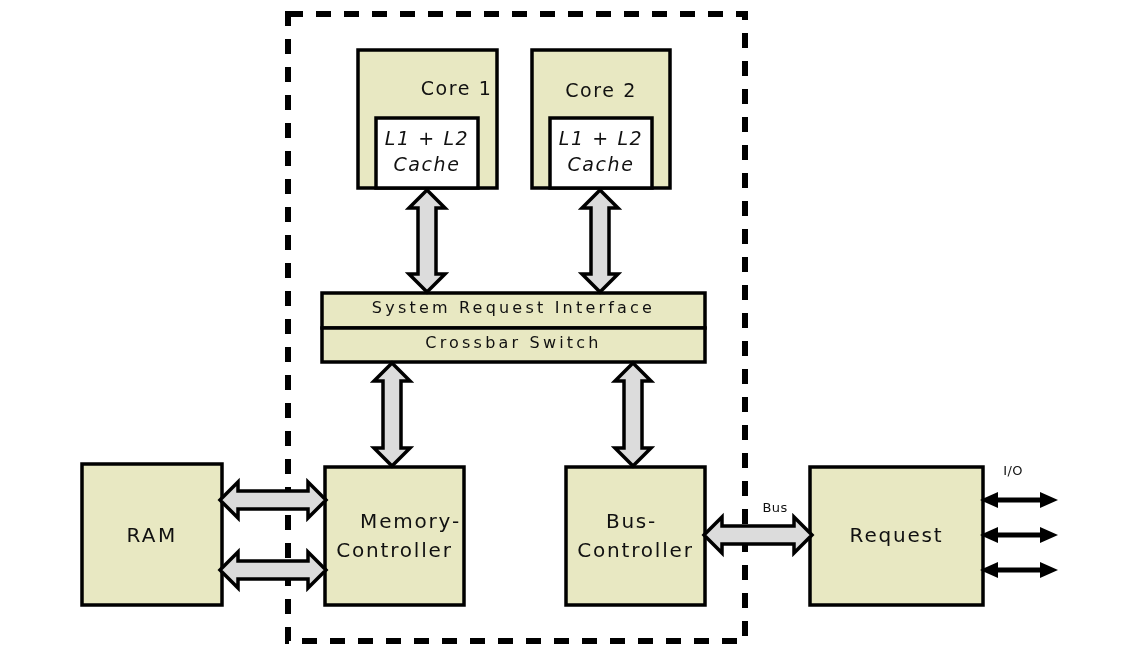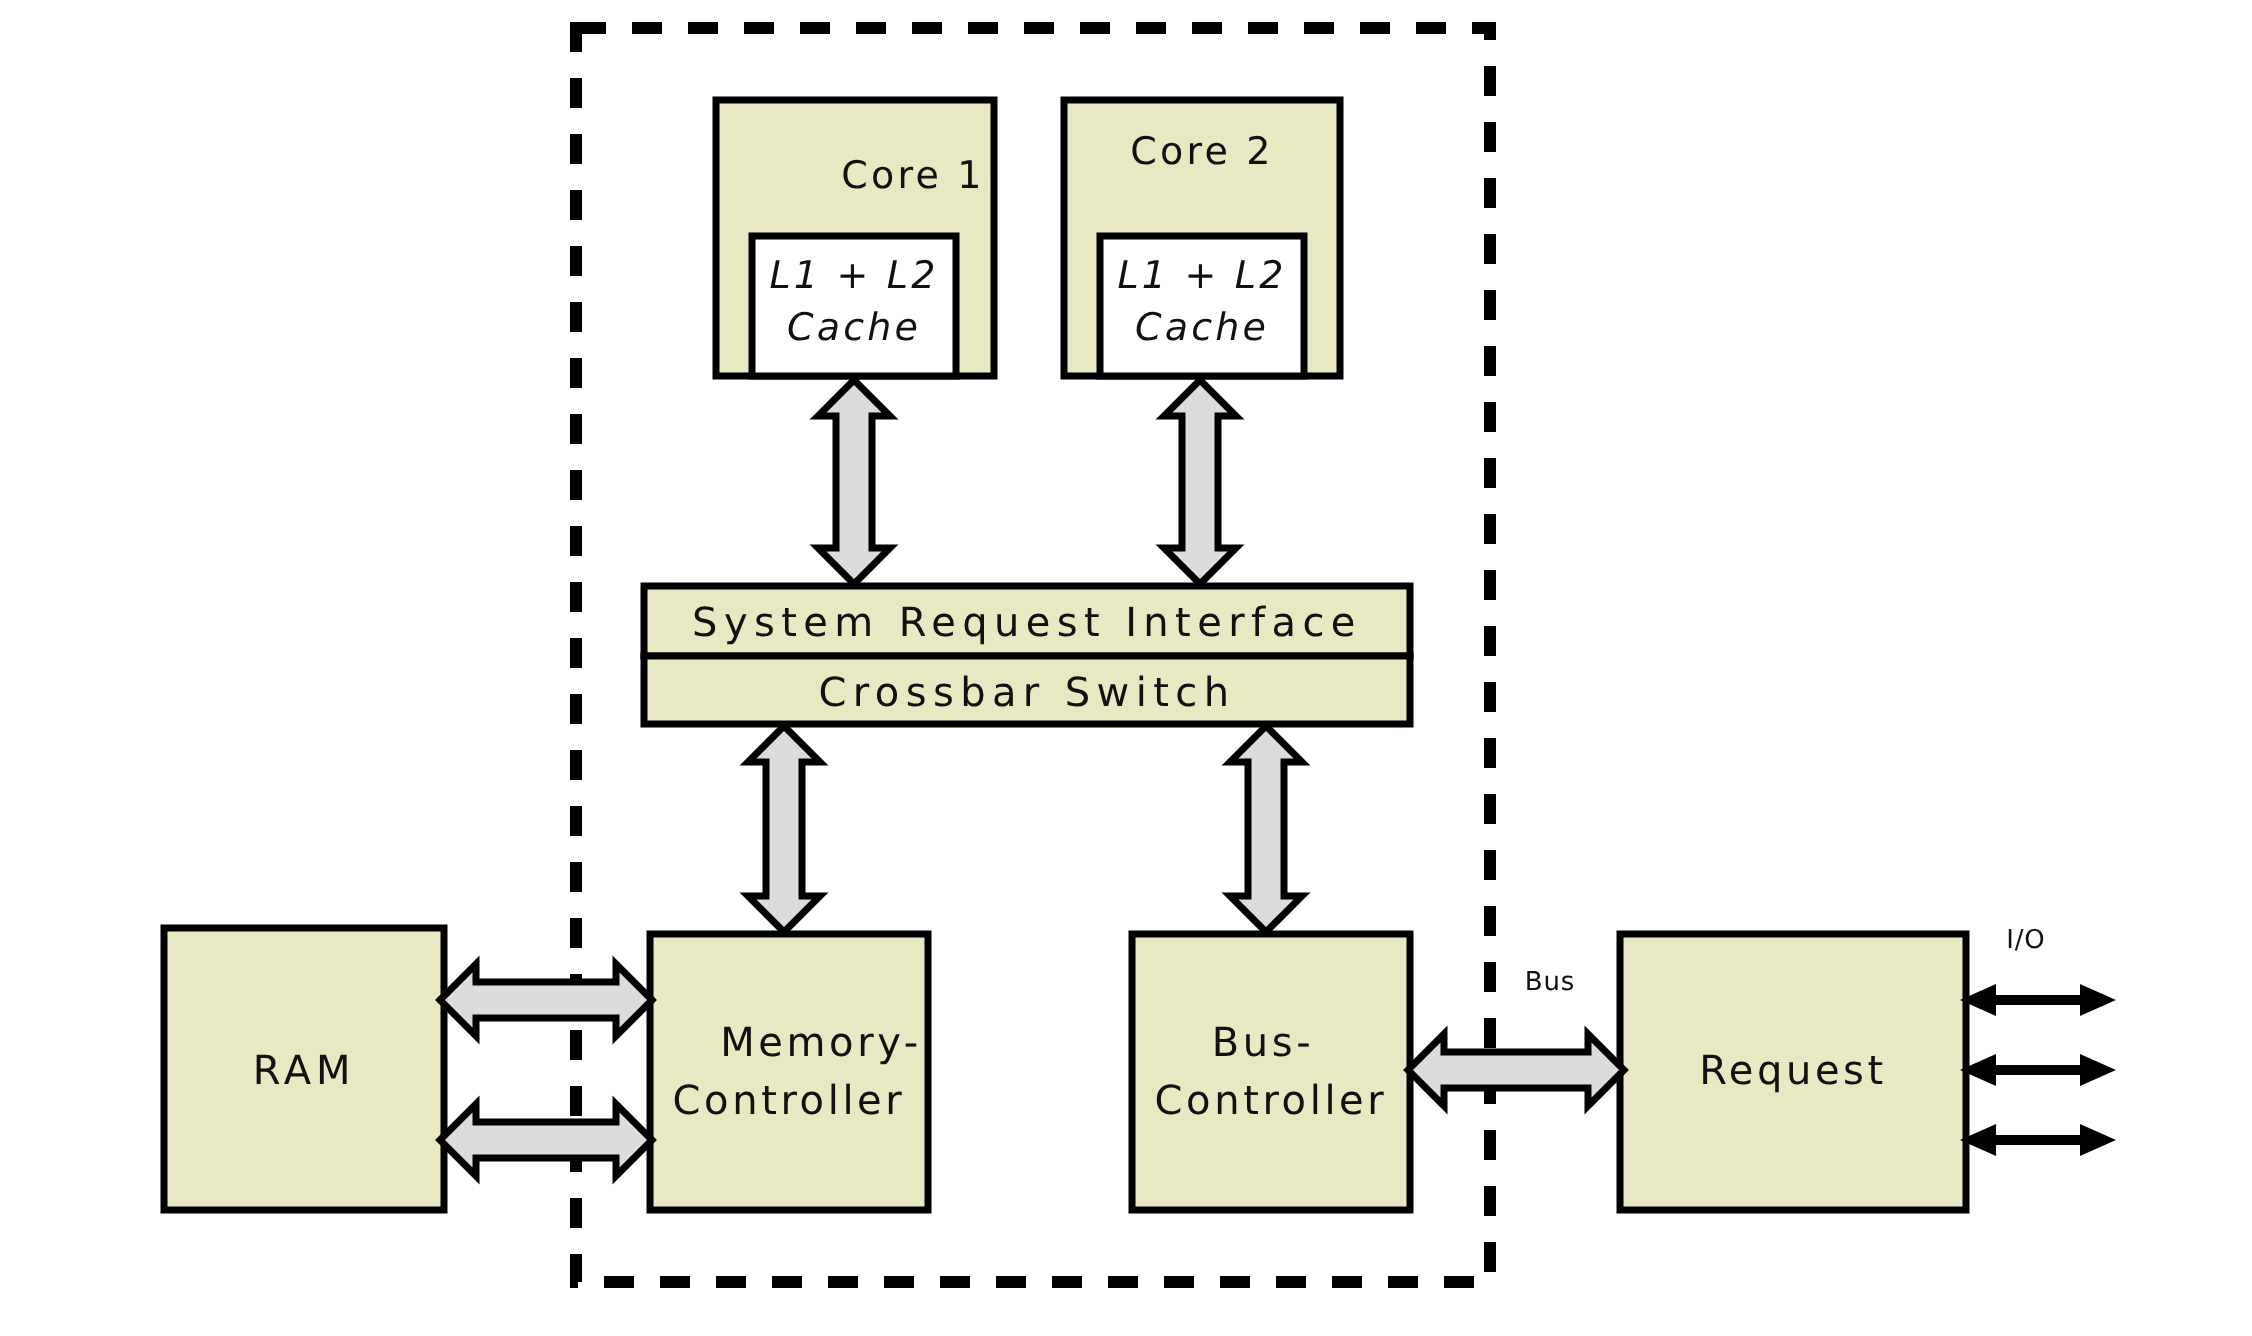--- a/index.html
+++ b/index.html
@@ -28,21 +28,21 @@
     position: absolute;
     text-align: center;
     color: #111111;
     white-space: pre;
     line-height: 1.30;
     pointer-events: none;
     font-family: "DejaVu Sans", "Liberation Sans", sans-serif;
   }
   .lbl-core        { font-size: 19px; letter-spacing: 1.6px; }
   .lbl-cache       { font-size: 19px; letter-spacing: 1.6px; font-style: italic; }
-  .lbl-bar         { font-size: 20px; letter-spacing: 3.2px; }
+  .lbl-bar         { font-size: 16px; letter-spacing: 3.2px; }
   .lbl-block       { font-size: 20px; letter-spacing: 1.8px; }
   .lbl-ram         { font-size: 20px; letter-spacing: 2.4px; }
   .lbl-small       { font-size: 13px; letter-spacing: 0.4px; }
 </style>
 </head>
 <body>
 
 <div id="diagram-root">
 
   <svg id="diagram-svg" viewBox="0 0 1126 668" xmlns="http://www.w3.org/2000/svg">
@@ -97,34 +97,34 @@
         <polygon points="980,570 998,562 998,578" fill="#000000"></polygon>
         <polygon points="1058,570 1040,562 1040,578" fill="#000000"></polygon>
       </g>
     </g>
   </svg>
 
   <div class="lbl lbl-core" style="left:358px; top:76px; width:139px;padding-left:29px;">Core 1</div>
   <div class="lbl lbl-cache" style="left:376px; top:126px; width:102px;">L1 + L2</div>
   <div class="lbl lbl-cache" style="left:376px; top:152px; width:102px;">Cache</div>
 
-  <div class="lbl lbl-core" style="left:532px; top:64px; width:138px;">Core 2</div>
+  <div class="lbl lbl-core" style="left:532px; top:78px; width:138px;">Core 2</div>
   <div class="lbl lbl-cache" style="left:550px; top:126px; width:102px;">L1 + L2</div>
   <div class="lbl lbl-cache" style="left:550px; top:152px; width:102px;">Cache</div>
 
   <div class="lbl lbl-bar" style="left:322px; top:298px; width:383px;">System Request Interface</div>
   <div class="lbl lbl-bar" style="left:322px; top:333px; width:383px;">Crossbar Switch</div>
 
   <div class="lbl lbl-ram" style="left:82px; top:522px; width:140px;">RAM</div>
 
   <div class="lbl lbl-block" style="left:325px; top:508px; width:139px;padding-left:16px;">Memory-</div>
   <div class="lbl lbl-block" style="left:325px; top:537px; width:139px;">Controller</div>
 
   <div class="lbl lbl-block" style="left:562px; top:508px; width:139px;">Bus-</div>
   <div class="lbl lbl-block" style="left:566px; top:537px; width:139px;">Controller</div>
 
   <div class="lbl lbl-block" style="left:810px; top:522px; width:173px;">Request</div>
 
-  <div class="lbl lbl-small" style="left:735px; top:484px; width:80px;">Bus</div>
+  <div class="lbl lbl-small" style="left:735px; top:500px; width:80px;">Bus</div>
 
   <div class="lbl lbl-small" style="left:983px; top:463px; width:60px;">I/O</div>
 
 </div>
 
 </body></html>

